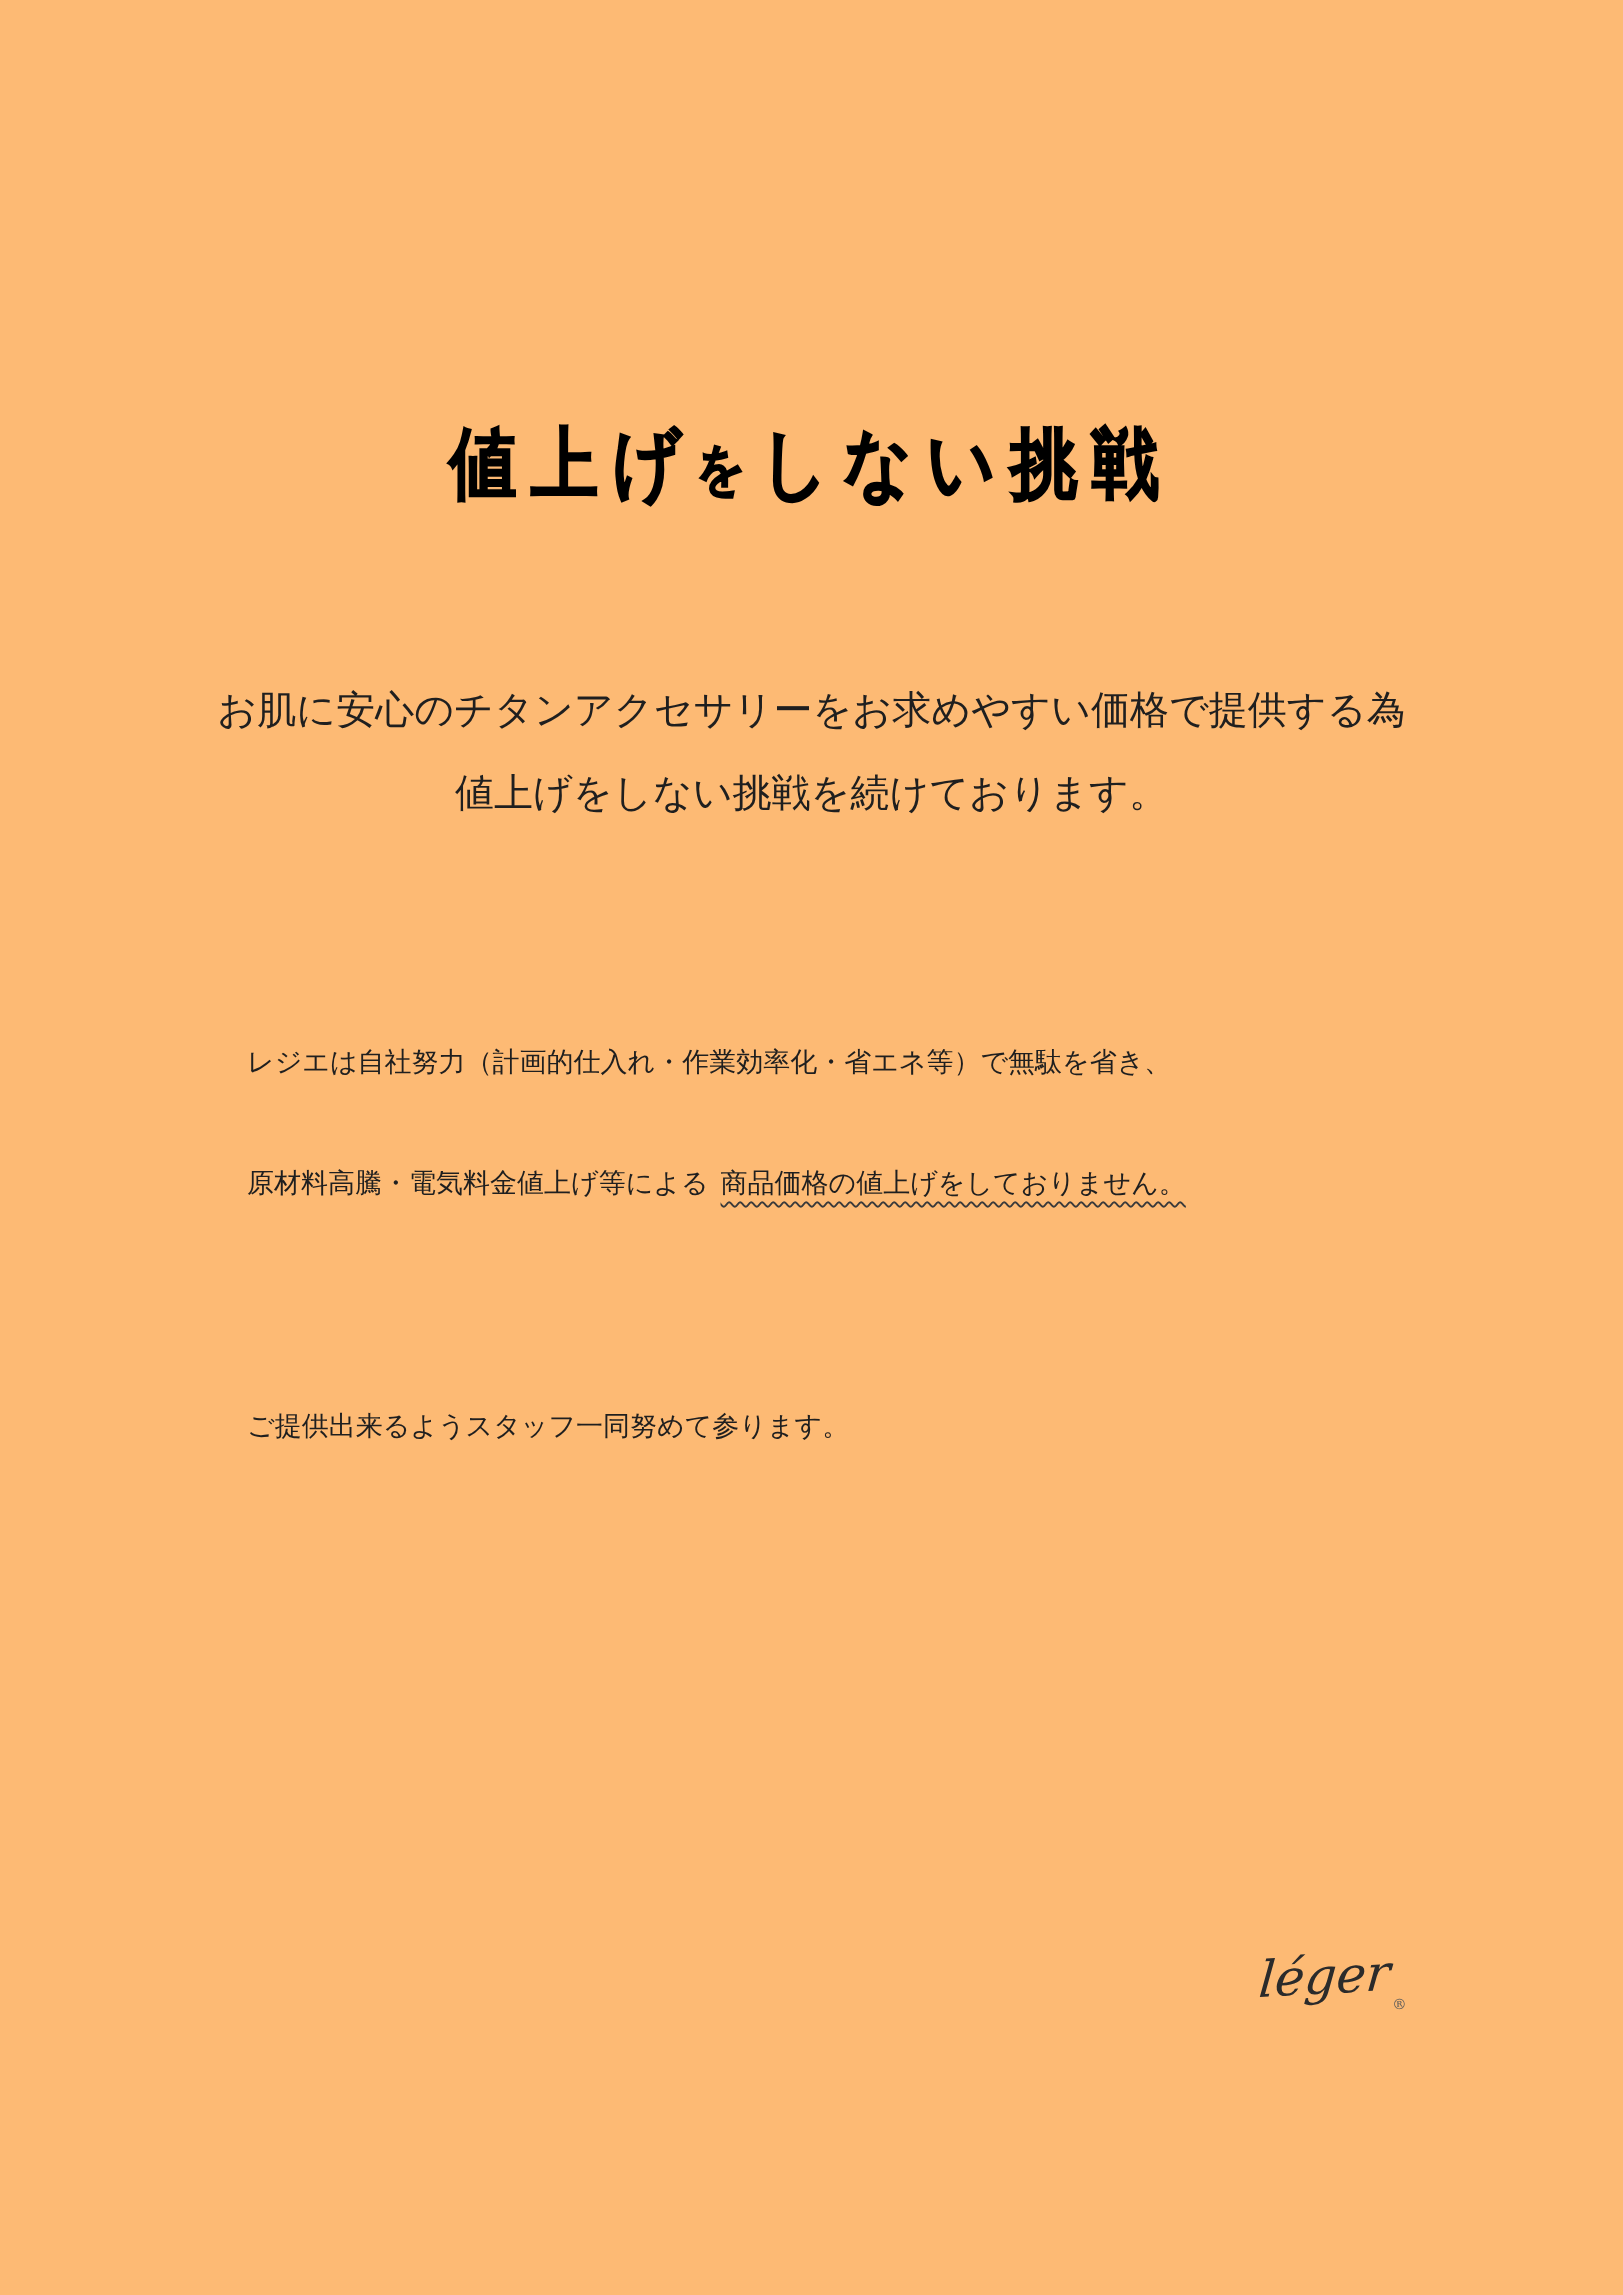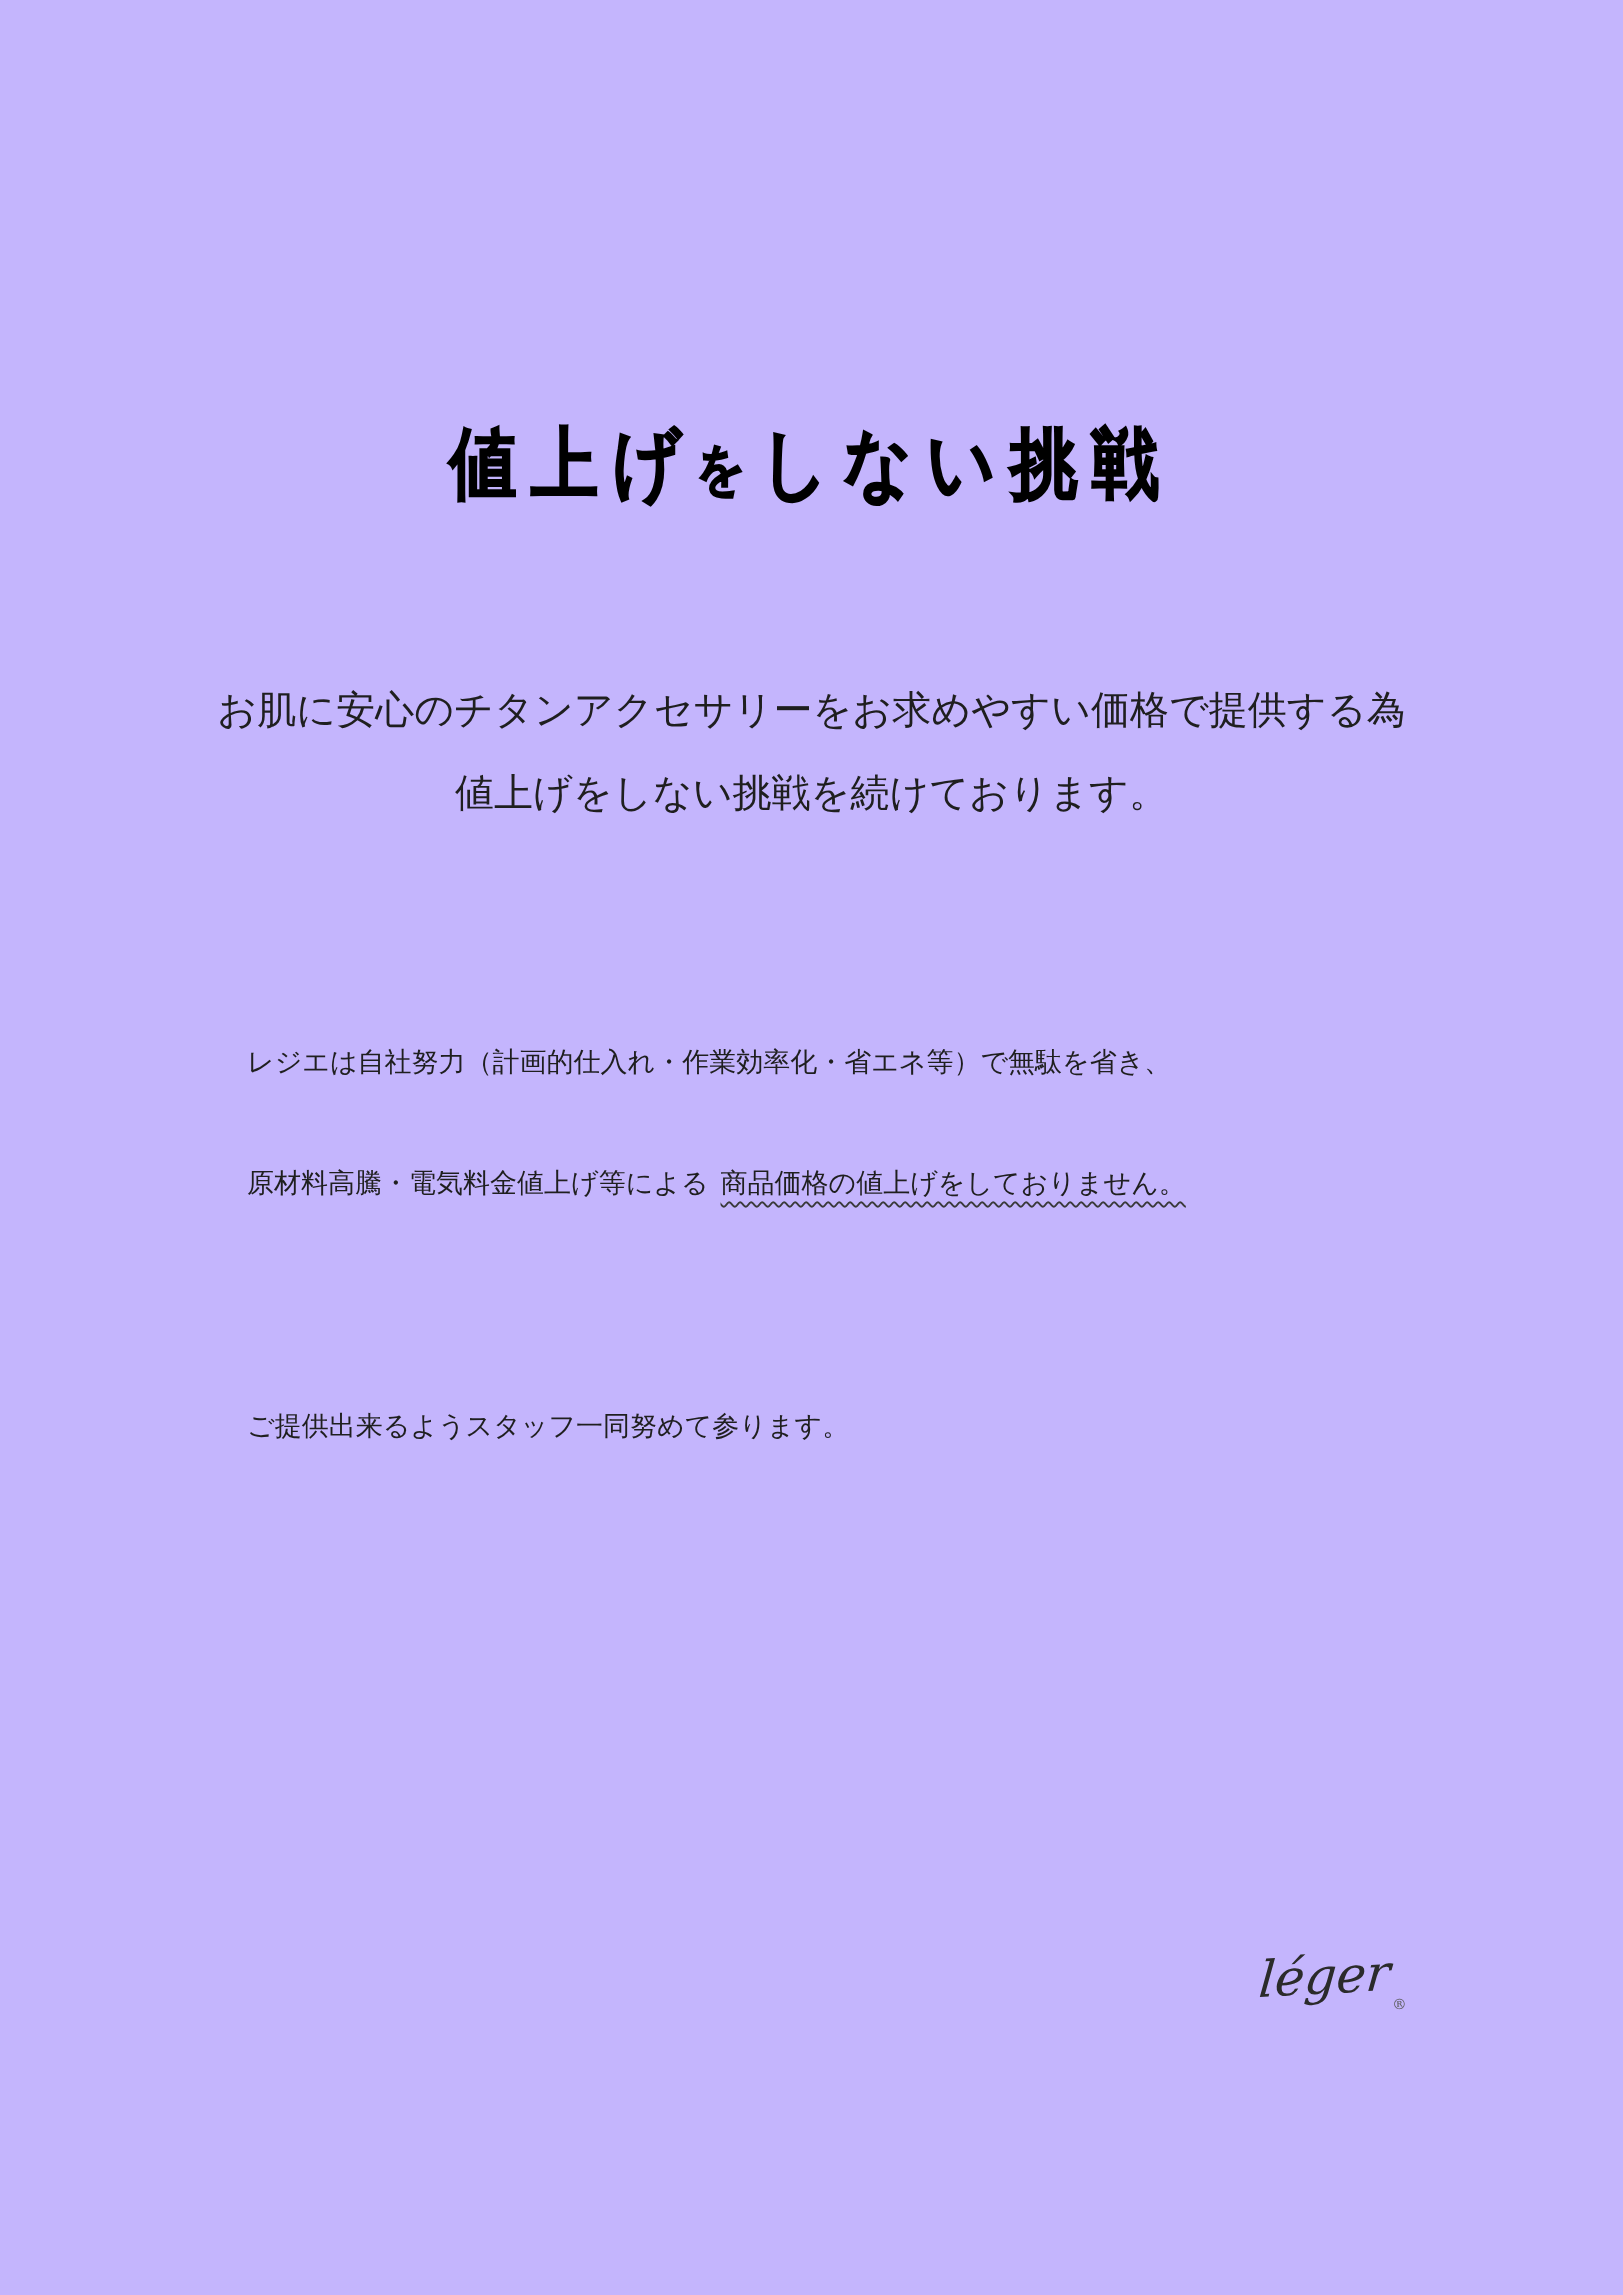--- a/index.html
+++ b/index.html
@@ -1,20 +1,20 @@
 <!DOCTYPE html>
 <html style="font-size:10.5px"><head>
 <meta charset="utf-8">
 <style>
   html,body{margin:0;padding:0;background:#e8e8e8;}
   .page{
     position:relative;
     width:1623px;
     height:2295px;
-    background:#c4b5fd;
+    background:#fdba74;
     overflow:hidden;
     font-family:"DejaVu Serif","Liberation Serif",serif;
     color:#1f1f1f;
   }
   .main-title{
     position:absolute;
     top:373px;
     left:0;
     width:100%;
     text-align:center;

